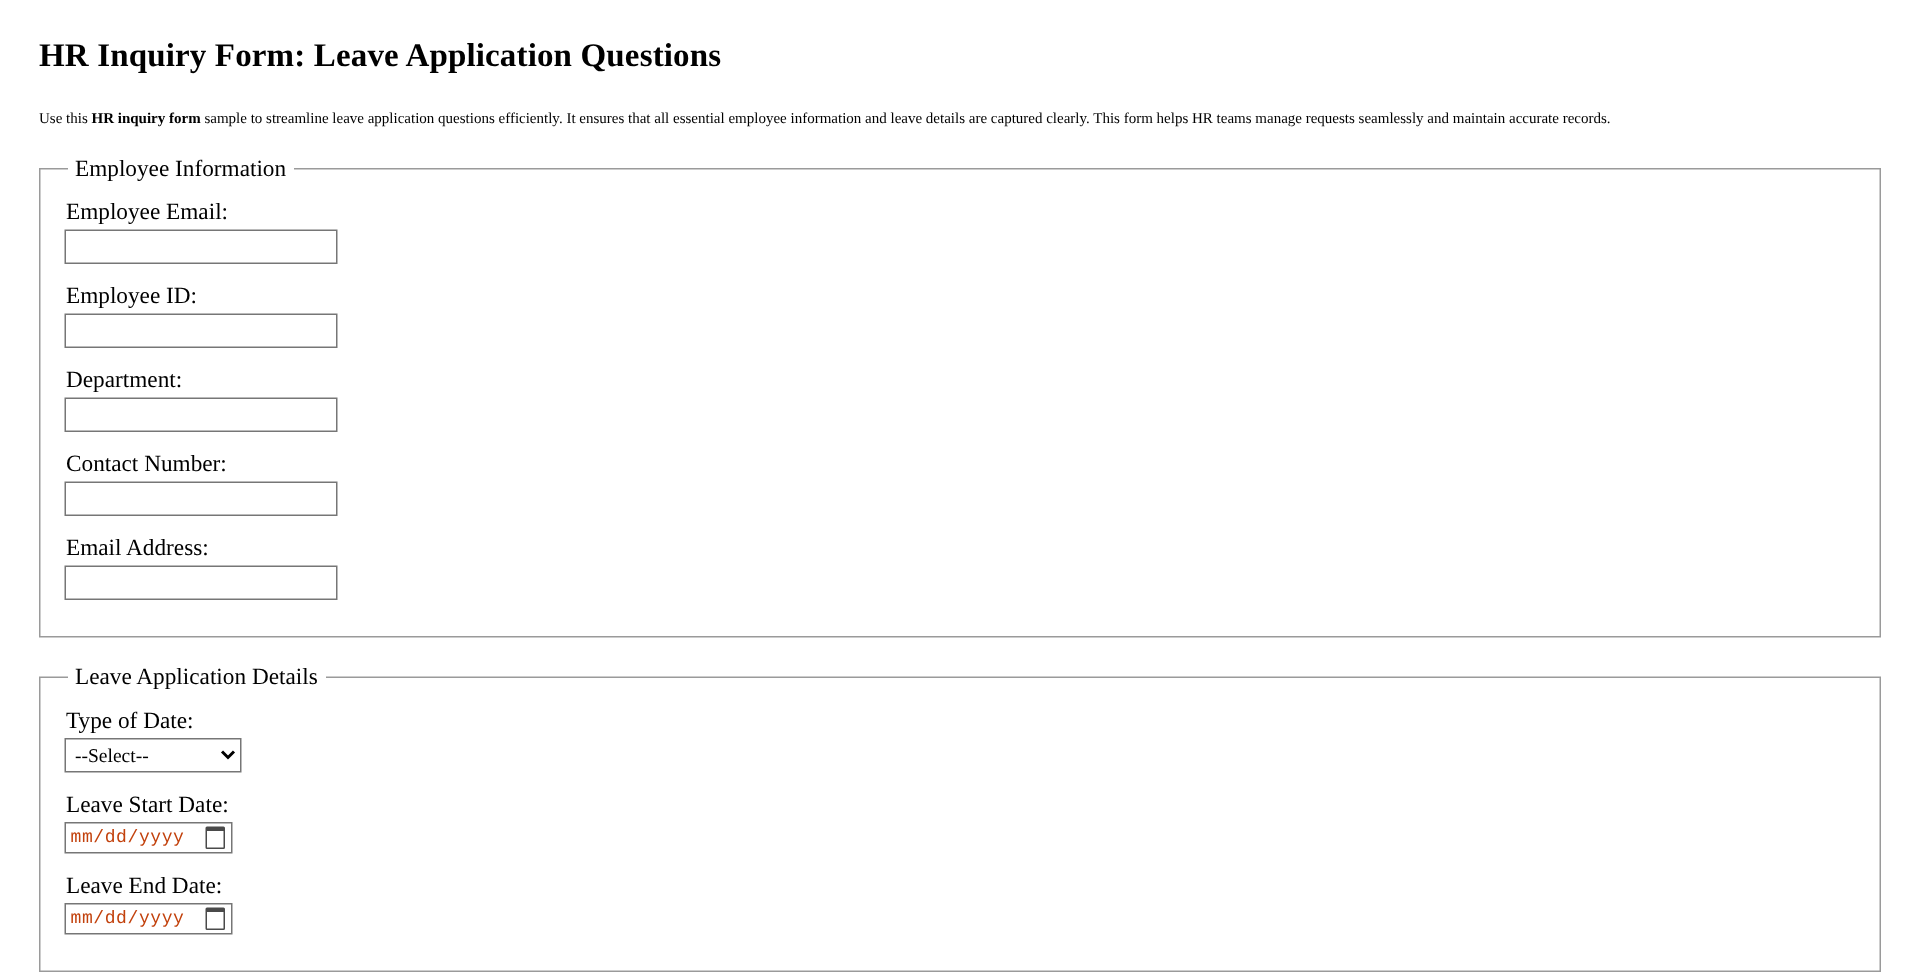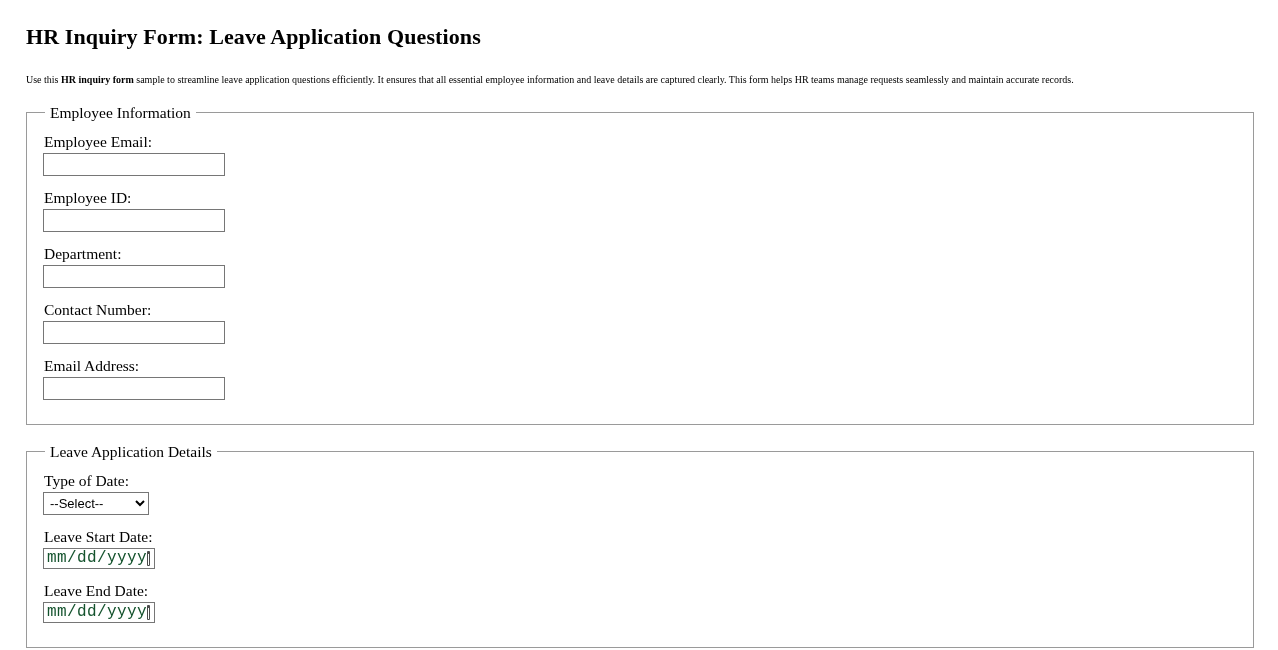--- a/index.html
+++ b/index.html
@@ -60,41 +60,41 @@
     font-family: "Liberation Sans", sans-serif;
     font-size: 13px;
     padding: 1px 2px;
     border: 1px solid #767676;
     background: #ffffff;
     box-sizing: content-box;
     display: block;
     margin-bottom: 12px;
   }
   select {
-    width: 106px;
+    width: 118px;
     height: 23px;
-    font-family: Liberation Sans, sans-serif;
+    font-family: Liberation Serif, serif;
     font-size: 13px;
     border: 1px solid #767676;
     background: #ffffff;
     display: block;
     margin-bottom: 12px;
     padding: 1px 2px;
   }
   .date-input {
     width: 112px;
     height: 21px;
     border: 1px solid #767676;
     background: #ffffff;
     display: flex;
     align-items: center;
     justify-content: space-between;
     font-family: "Liberation Mono", "DejaVu Sans Mono", monospace;
-    font-size: 16px;
-    color: #14532d;
+    font-size: 12px;
+    color: #c2410c;
     padding: 0 3px;
     box-sizing: border-box;
     margin-bottom: 12px;
     letter-spacing: 0.4px;
   }
   .cal-glyph {
     display: inline-block;
     width: 11px;
     height: 11px;
     border: 1px solid #4a4a4a;

